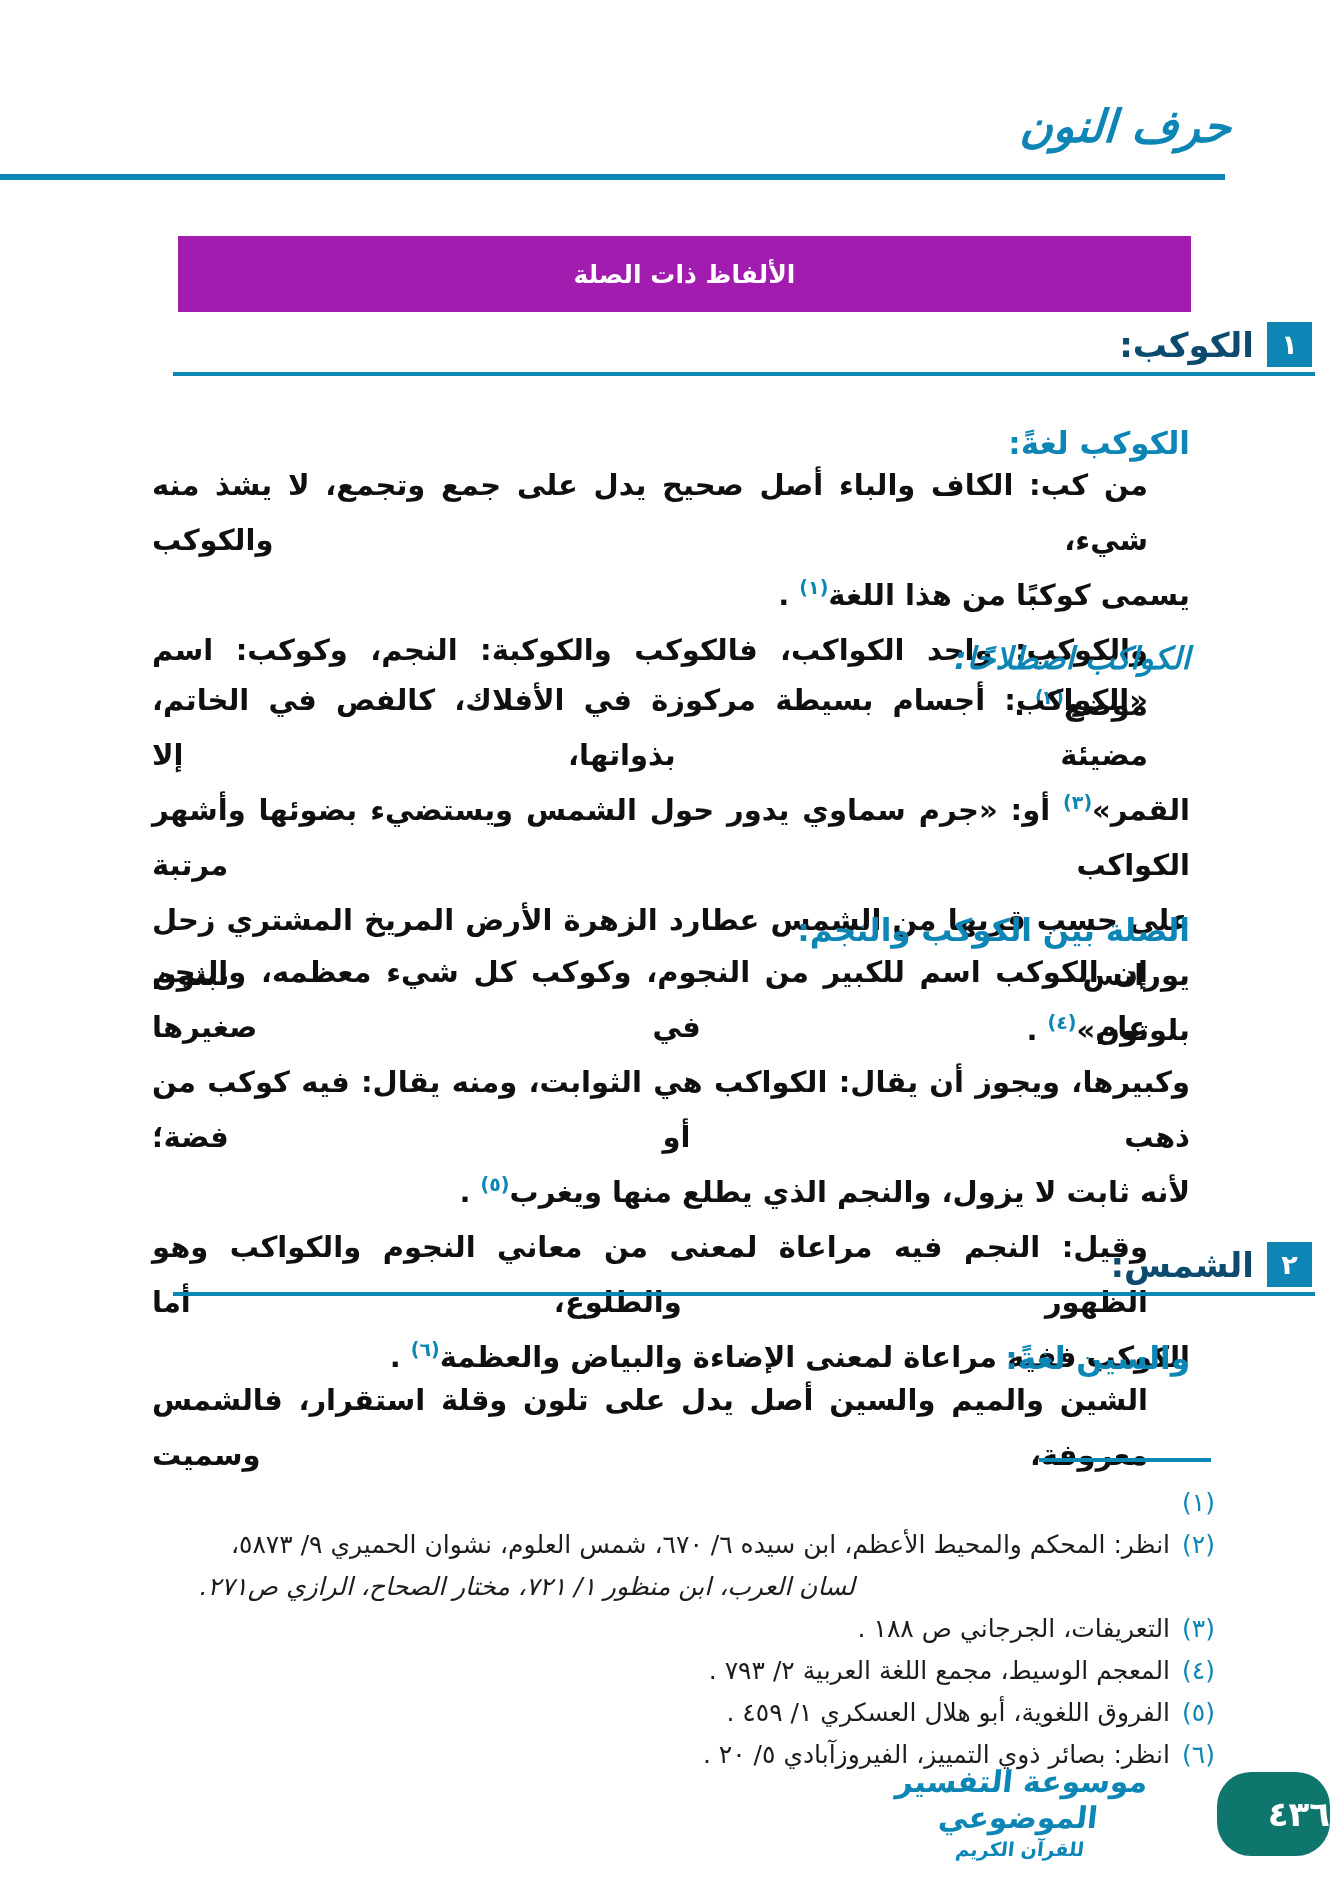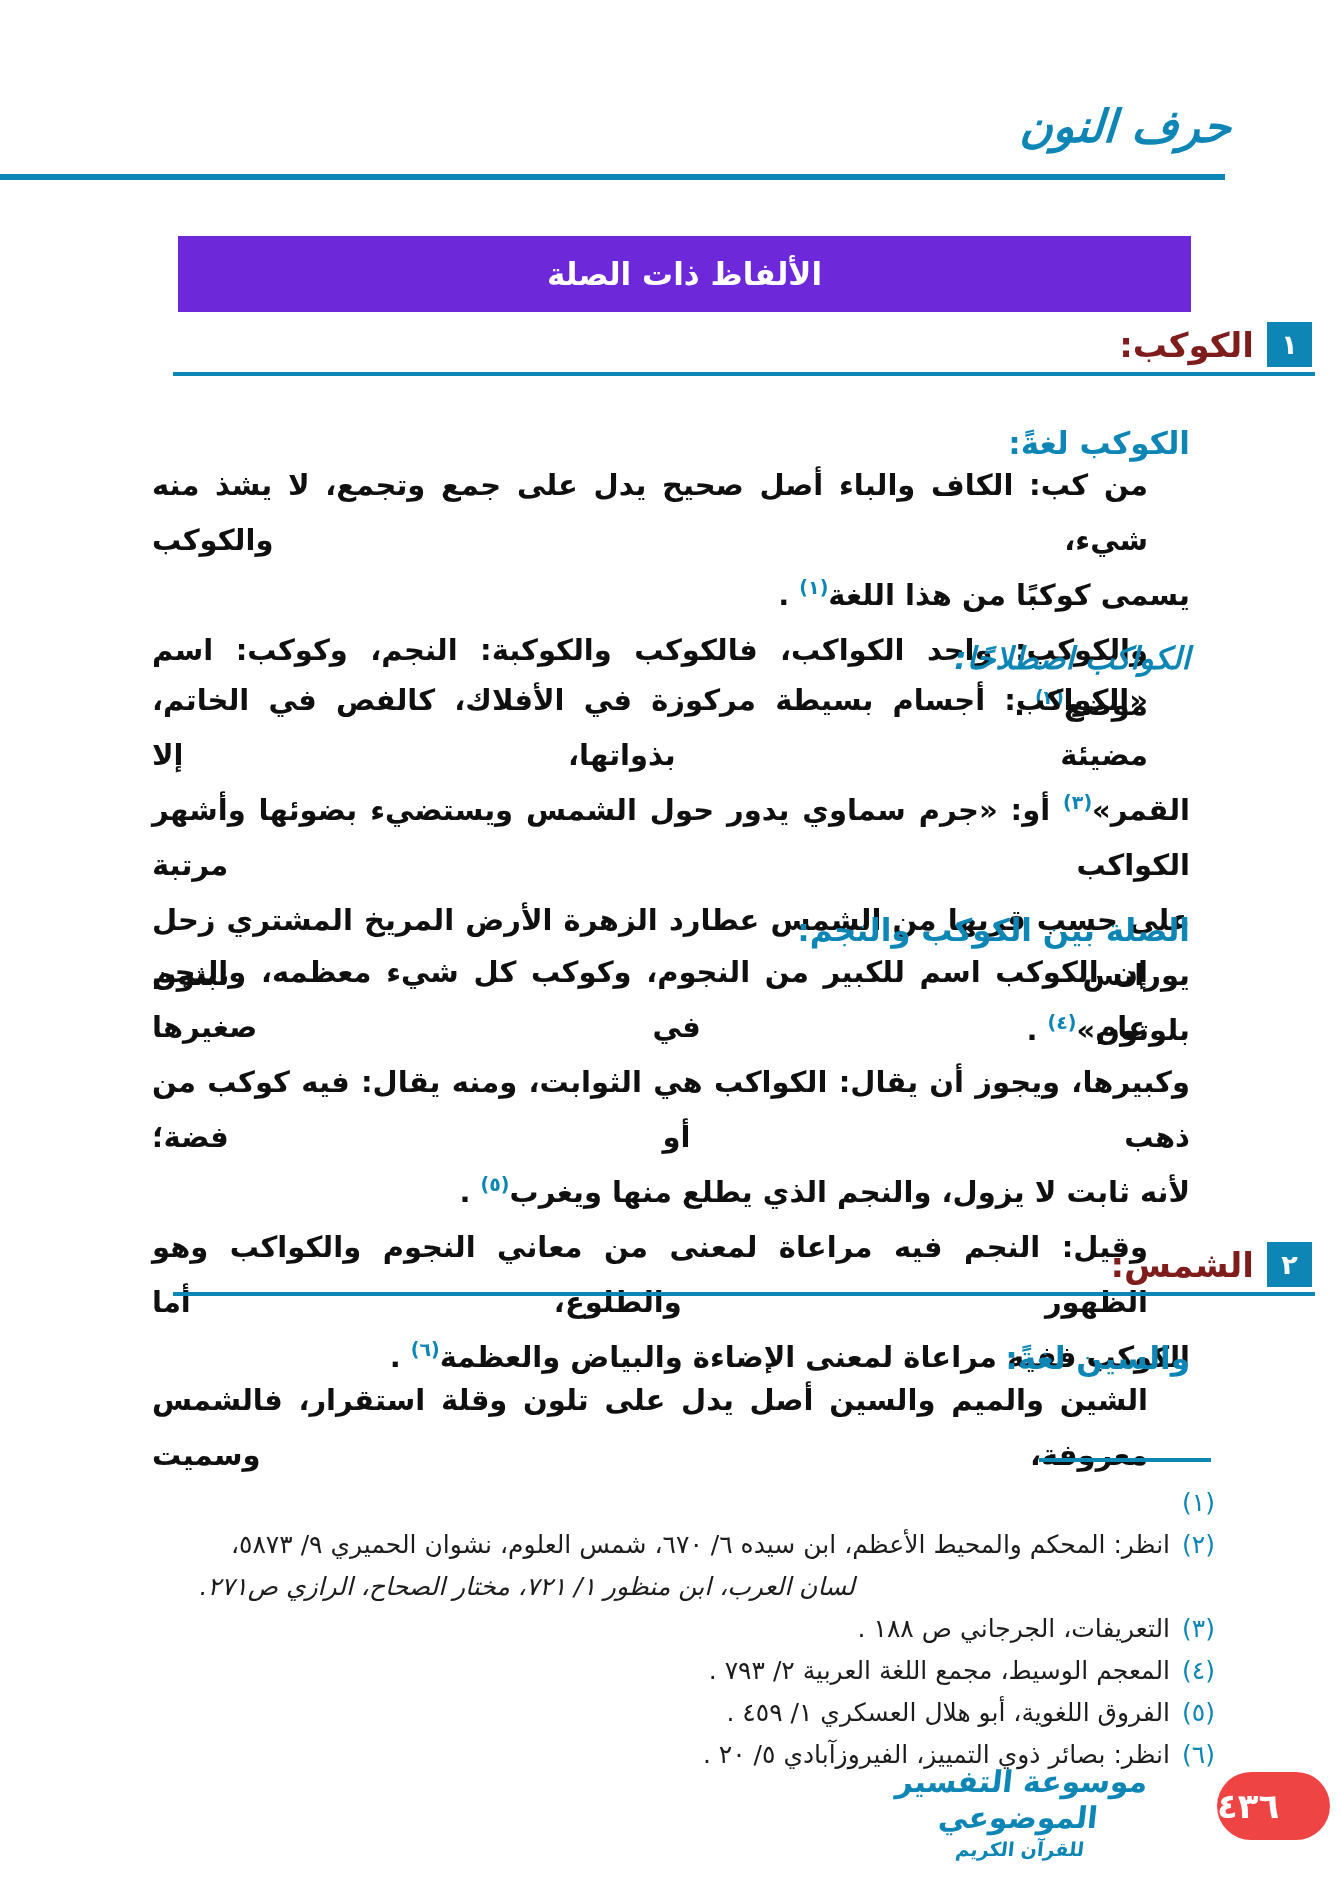--- a/index.html
+++ b/index.html
@@ -19,35 +19,35 @@
     transform:skewX(-4deg);
     white-space:nowrap;
   }
   .chapter-rule{
     position:absolute;top:174px;left:0;
     width:1225px;height:6px;background:#0d86b6;
   }
   
   .banner{
     position:absolute;top:236px;left:178px;width:1013px;height:76px;
-    background:#6d28d9;color:#ffffff;
+    background:#a21caf;color:#ffffff;
     display:flex;align-items:center;justify-content:center;
-    font-size:31px;font-weight:bold;
+    font-size:25px;font-weight:bold;
   }
   
   .section-row{
     position:absolute;right:27px;
     display:flex;align-items:center;gap:13px;
   }
   .section-num{
     width:45px;height:45px;background:#0d86b6;color:#fff;
     display:flex;align-items:center;justify-content:center;
     font-size:27px;font-weight:bold;flex:0 0 auto;
   }
-  .section-title{color:#7f1d1d;font-size:34px;font-weight:bold;white-space:nowrap;}
+  .section-title{color:#0c4a6e;font-size:34px;font-weight:bold;white-space:nowrap;}
   .section-rule{
     position:absolute;left:173px;width:1142px;height:4px;background:#0d86b6;
   }
   .row-s1{top:322px;}  .rule-s1{top:372px;}
   .row-s2{top:1242px;} .rule-s2{top:1292px;}
   
   .subheading{
     position:absolute;right:149px;
     color:#0d86b6;font-size:31px;font-weight:bold;white-space:nowrap;margin-top:17px;
   }
@@ -78,23 +78,23 @@
   .fn-text{text-align:right;}
   .fn-cont{padding-right:360px;font-style:italic;}
   
   .logo{
     position:absolute;top:1764px;right:154px;width:330px;
     color:#0d86b6;text-align:center;font-weight:bold;
   }
   .logo-line1{font-size:30px;line-height:36px;transform:skewX(-6deg);}
   .logo-line2{font-size:19px;line-height:26px;transform:skewX(-6deg);}
   .page-pill{
-    position:absolute;top:1772px;right:9px;width:113px;height:68px;
-    background:#ef4444;border-radius:34px;
-    color:#ffffff;display:flex;align-items:center;justify-content:flex-end;
+    position:absolute;top:1772px;right:9px;width:113px;height:84px;
+    background:#0f766e;border-radius:34px;
+    color:#ffffff;display:flex;align-items:center;justify-content:flex-start;
     font-size:34px;font-weight:bold;
   }
 </style>
 </head>
 <body>
 
 <div class="page">
 
   <div class="chapter-head">حرف النون</div>
   <div class="chapter-rule"></div>

